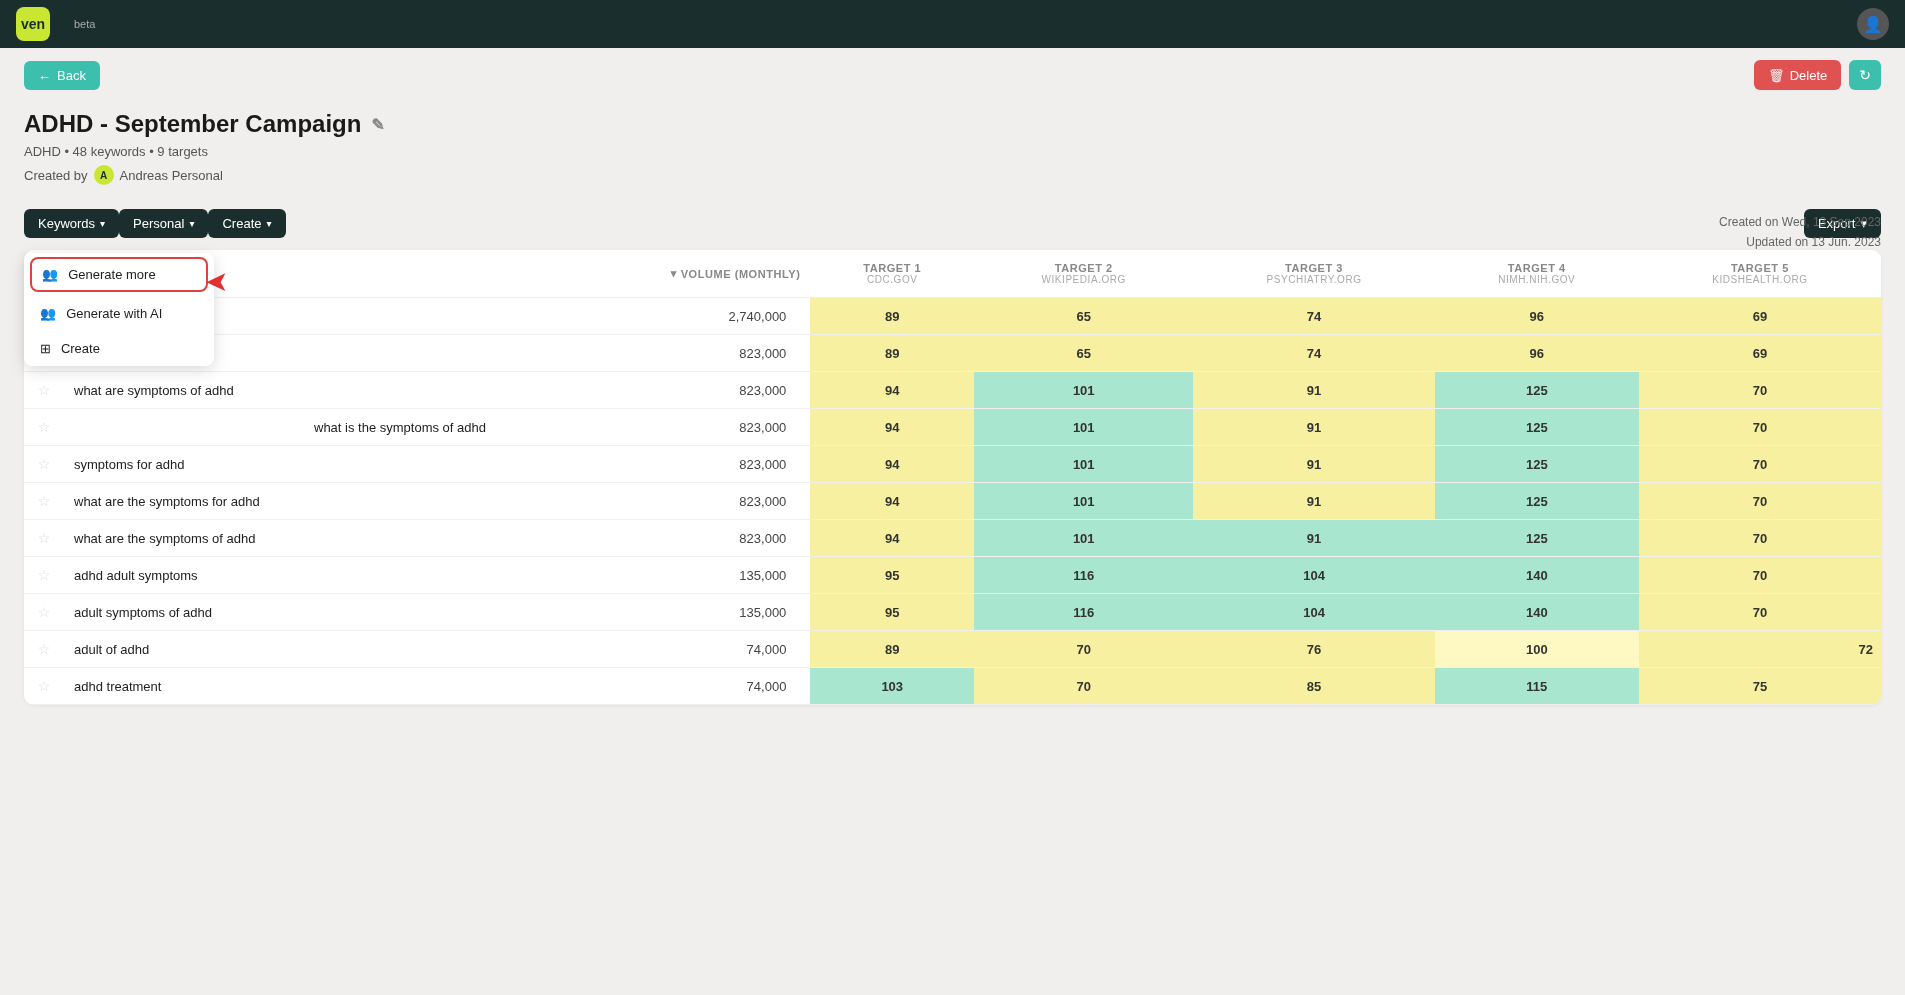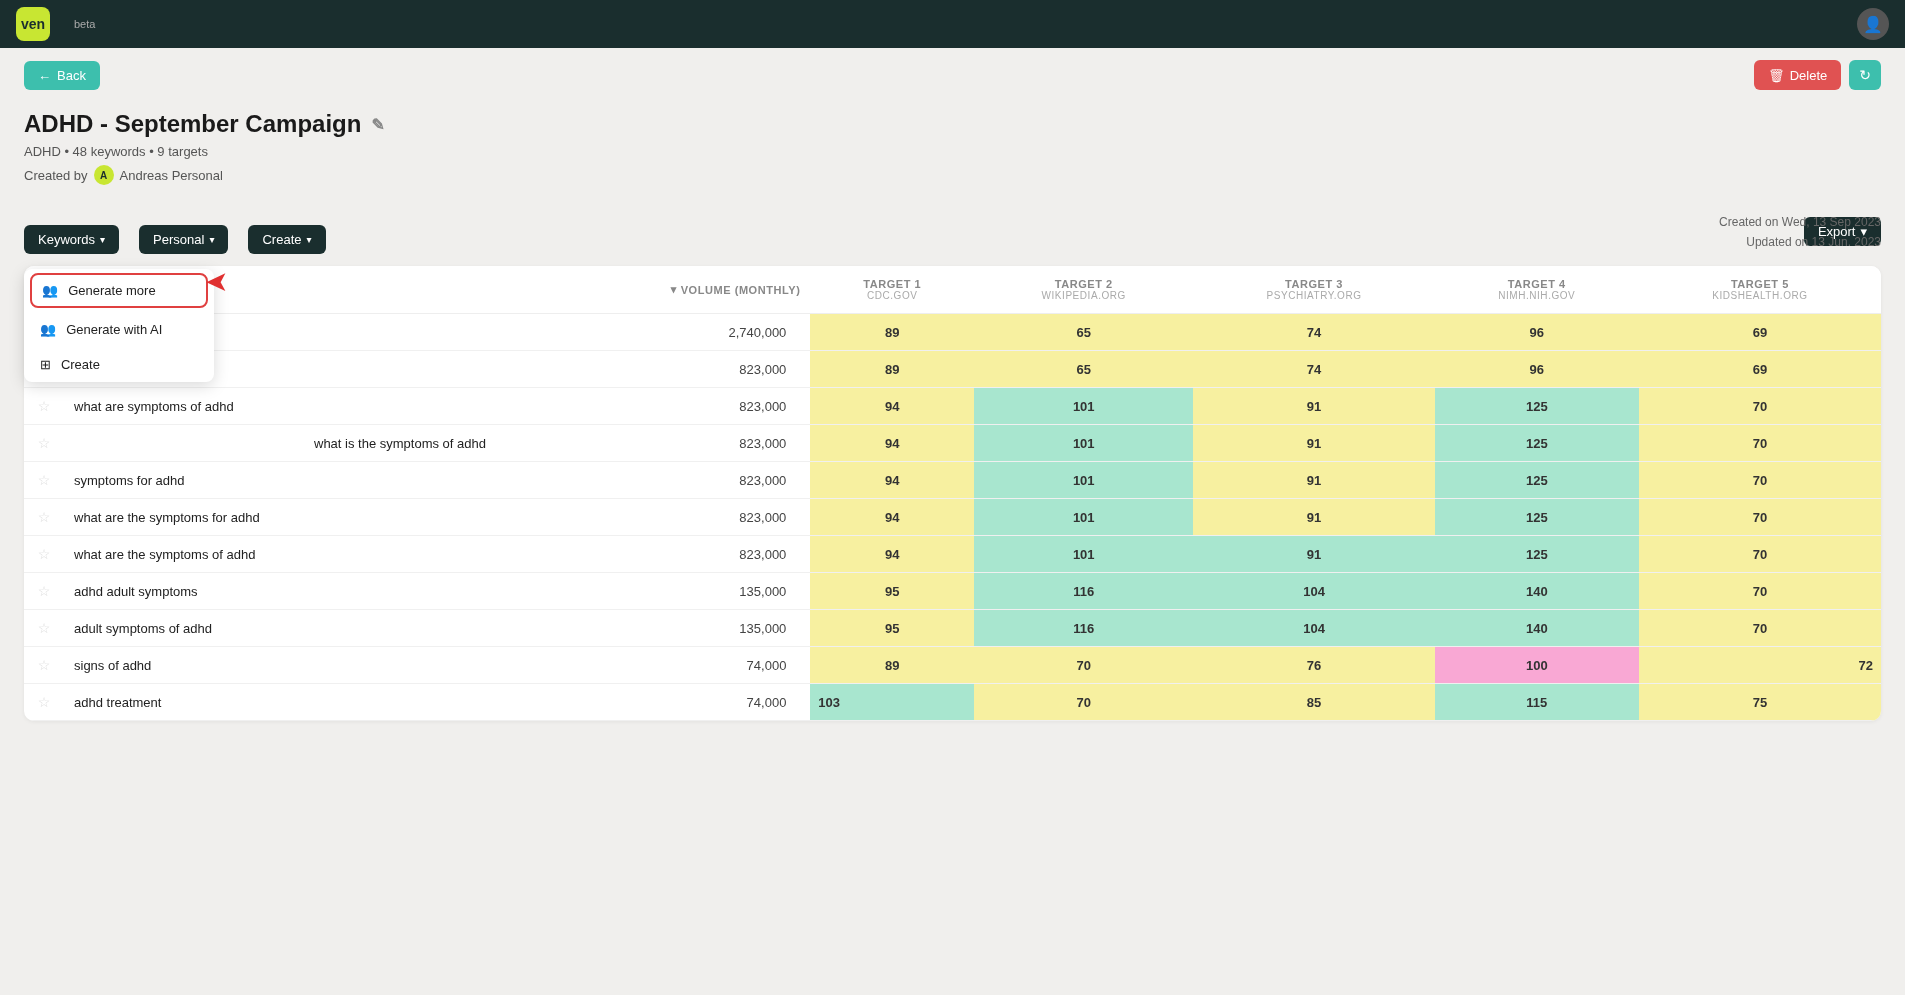--- a/index.html
+++ b/index.html
@@ -151,23 +151,22 @@
     
     .toolbar {
       padding: 8px 24px 0;
       background: #f0efed;
       display: flex;
       align-items: center;
       justify-content: space-between;
     }
     .toolbar-left {
       display: flex;
-      gap: 20px;
-      align-items: center;
-      margin-top: 16px;
+      gap: 0;
+      align-items: center;
     }
     .tool-btn {
       background: #1a2e2e;
       color: white;
       border: none;
       border-radius: 6px;
       padding: 7px 14px;
       font-size: 13px;
       cursor: pointer;
       display: flex;
@@ -488,33 +487,33 @@
           <td style="padding-left: 10px; padding-top: 10px; padding-bottom: 10px;">adult symptoms of adhd</td>
           <td class="vol-col" style="text-align: right; padding-right: 24px; color: rgb(68, 68, 68);">135,000</td>
           <td style="text-align: center; font-weight: 600; font-size: 13px; padding: 10px 8px; background: rgb(247, 240, 160); color: rgb(51, 51, 51);">95</td>
           <td style="text-align: center; font-weight: 600; font-size: 13px; padding: 10px 8px; background: rgb(168, 230, 207); color: rgb(51, 51, 51);">116</td>
           <td style="text-align: center; font-weight: 600; font-size: 13px; padding: 10px 8px; background: rgb(168, 230, 207); color: rgb(51, 51, 51);">104</td>
           <td style="text-align: center; font-weight: 600; font-size: 13px; padding: 10px 8px; background: rgb(168, 230, 207); color: rgb(51, 51, 51);">140</td>
           <td style="text-align: center; font-weight: 600; font-size: 13px; padding: 10px 8px; background: rgb(247, 240, 160); color: rgb(51, 51, 51);">70</td>
         </tr>
         <tr style="border-bottom: 1px solid rgb(240, 240, 240);">
           <td style="text-align: center; width: 40px;"><span style="color:#ddd;font-size:14px;cursor:pointer;">☆</span></td>
-          <td style="padding-left: 10px; padding-top: 10px; padding-bottom: 10px;">signs of adhd</td>
+          <td style="padding-left: 10px; padding-top: 10px; padding-bottom: 10px;">adult of adhd</td>
           <td class="vol-col" style="text-align: right; padding-right: 24px; color: rgb(68, 68, 68);">74,000</td>
           <td style="text-align: center; font-weight: 600; font-size: 13px; padding: 10px 8px; background: rgb(247, 240, 160); color: rgb(51, 51, 51);">89</td>
           <td style="text-align: center; font-weight: 600; font-size: 13px; padding: 10px 8px; background: rgb(247, 240, 160); color: rgb(51, 51, 51);">70</td>
           <td style="text-align: center; font-weight: 600; font-size: 13px; padding: 10px 8px; background: rgb(247, 240, 160); color: rgb(51, 51, 51);">76</td>
-          <td style="text-align: center; font-weight: 600; font-size: 13px; padding: 10px 8px; background: #f9a8d4; color: rgb(51, 51, 51);">100</td>
+          <td style="text-align: center; font-weight: 600; font-size: 13px; padding: 10px 8px; background: #fef9c3; color: rgb(51, 51, 51);">100</td>
           <td style="text-align: right; font-weight: 600; font-size: 13px; padding: 10px 8px; background: rgb(247, 240, 160); color: rgb(51, 51, 51);">72</td>
         </tr>
         <tr style="border-bottom: 1px solid rgb(240, 240, 240);">
           <td style="text-align: center; width: 40px;"><span style="color:#ddd;font-size:14px;cursor:pointer;">☆</span></td>
           <td style="padding-left: 10px; padding-top: 10px; padding-bottom: 10px;">adhd treatment</td>
           <td class="vol-col" style="text-align: right; padding-right: 24px; color: rgb(68, 68, 68);">74,000</td>
-          <td style="text-align: left; font-weight: 600; font-size: 13px; padding: 10px 8px; background: rgb(168, 230, 207); color: rgb(51, 51, 51);">103</td>
+          <td style="text-align: center; font-weight: 600; font-size: 13px; padding: 10px 8px; background: rgb(168, 230, 207); color: rgb(51, 51, 51);">103</td>
           <td style="text-align: center; font-weight: 600; font-size: 13px; padding: 10px 8px; background: rgb(247, 240, 160); color: rgb(51, 51, 51);">70</td>
           <td style="text-align: center; font-weight: 600; font-size: 13px; padding: 10px 8px; background: rgb(247, 240, 160); color: rgb(51, 51, 51);">85</td>
           <td style="text-align: center; font-weight: 600; font-size: 13px; padding: 10px 8px; background: rgb(168, 230, 207); color: rgb(51, 51, 51);">115</td>
           <td style="text-align: center; font-weight: 600; font-size: 13px; padding: 10px 8px; background: rgb(247, 240, 160); color: rgb(51, 51, 51);">75</td>
         </tr>
       </tbody>
   </table>
 </div>
 
 </body></html>

